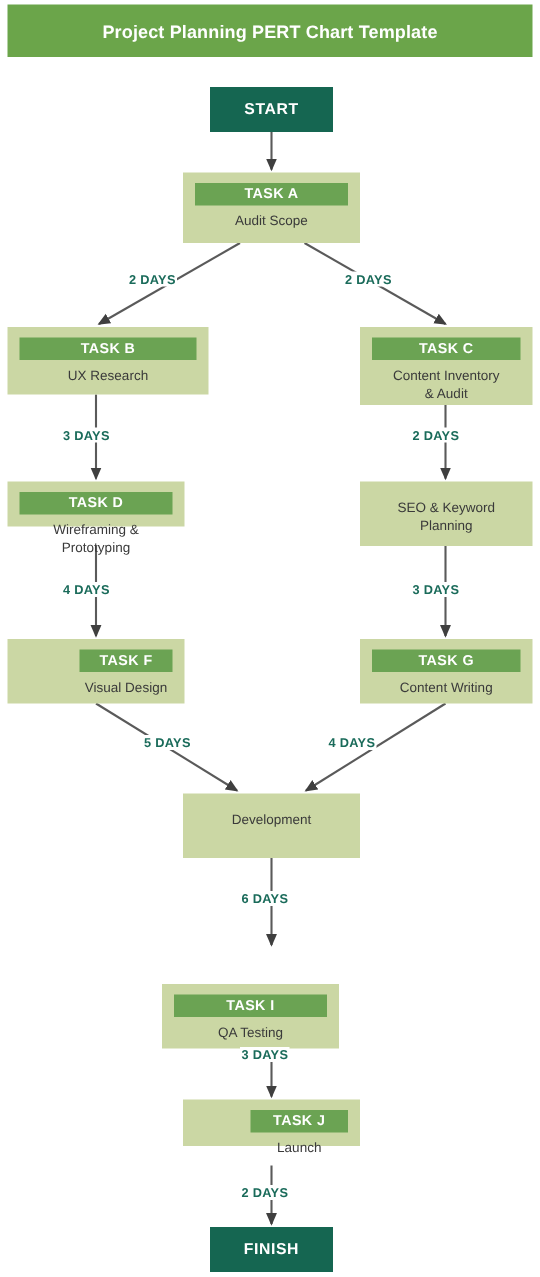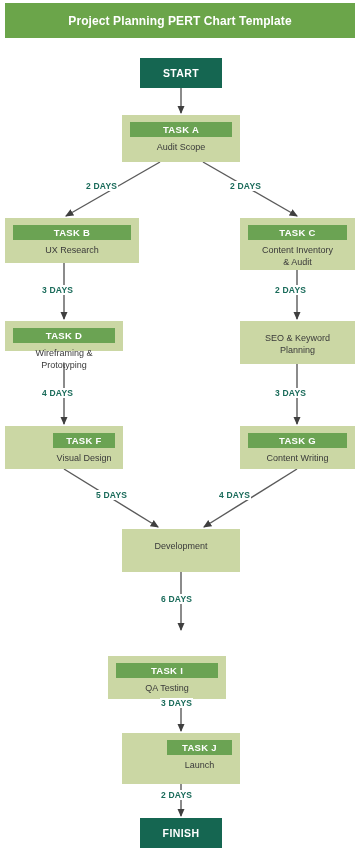--- a/index.html
+++ b/index.html
@@ -188,21 +188,21 @@
       </div>
       <div class="task-node" style="left: 122px; top: 529px; width: 118px; height: 43px;">
         <div class="task-desc">Development</div>
       </div>
       <div class="task-node" style="left: 108px; top: 632px; width: 118px; height: 43px; margin-top: 24px;">
         <div class="task-header">
           <span class="task-id">TASK I</span>
         </div>
         <div class="task-desc">QA Testing</div>
       </div>
-      <div class="task-node" style="left: 122px; top: 733px; width: 118px; height: 51px; padding-left: 45px;">
+      <div class="task-node" style="left: 122px; top: 733px; width: 118px; height: 31px; padding-left: 45px;">
         <div class="task-header">
           <span class="task-id">TASK J</span>
         </div>
         <div class="task-desc">Launch</div>
       </div>
       <div class="terminal-node" style="left: 140px; top: 818px; width: 82px; height: 30px; text-align: right;">
         <span class="terminal-label">FINISH</span>
       </div>
     </div>
   <div id="labels-layer">

